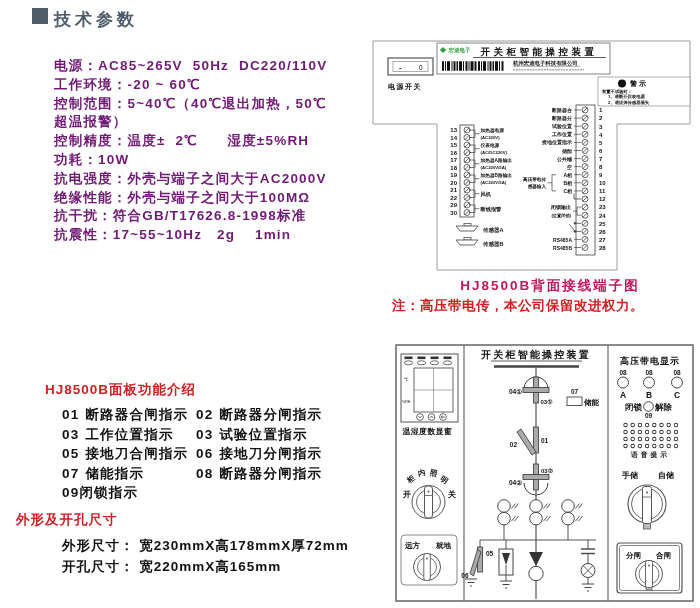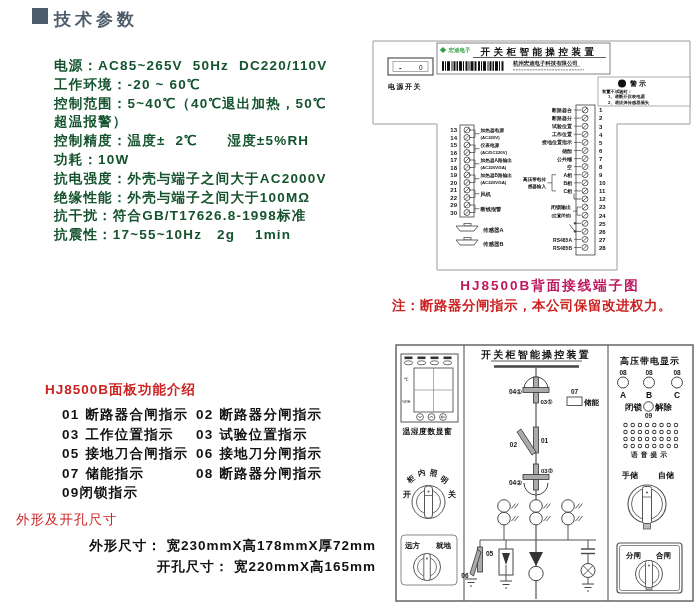--- a/index.html
+++ b/index.html
@@ -7,36 +7,36 @@
     width:700px;height:608px;position:relative;background:#ffffff;
     font-family:"Liberation Sans",sans-serif;overflow:hidden;
   }
   .abs{position:absolute;}
   
   .heading{left:13px;top:8px;display:flex;align-items:flex-start;gap:6px;margin-left:19px;}
   .heading .sq{width:16px;height:16px;background:#4e5b6a;display:inline-block;}
   .heading .ht{font-size:17px;font-weight:bold;color:#4e5b6a;letter-spacing:4px;}
   
   .specs{left:54px;top:57px;width:330px;}
-  .spec-line{display:block;font-size:13.5px;font-weight:bold;color:#14532d;
+  .spec-line{display:block;font-size:13.5px;font-weight:bold;color:#701a75;
     letter-spacing:1.2px;line-height:18.8px;white-space:pre;}
   
   .panel-intro{left:16px;top:381px;width:360px;}
   .pi-title{font-size:13.5px;font-weight:bold;color:#cc2222;letter-spacing:1px;padding-left:29px;}
   .pi-rows{margin-top:6px;padding-left:46px;}
   .pi-row{display:flex;line-height:19.6px;font-size:13.5px;font-weight:bold;color:#111;letter-spacing:1.2px;}
   .pi-cell{display:flex;width:134px;white-space:nowrap;}
   .pi-cell.last{width:auto;}
   .pi-num{margin-right:6px;}
   .pi-num.tight{margin-right:0;}
   
   .dims{left:16px;top:511px;width:360px;}
-  .dims-title{font-size:13.5px;font-weight:normal;color:#cc2222;letter-spacing:1px;}
+  .dims-title{font-size:13.5px;font-weight:bold;color:#cc2222;letter-spacing:1px;}
   .dims-line{display:block;margin-left:46px;font-size:13.5px;font-weight:bold;color:#111;
-    letter-spacing:1px;line-height:21px;white-space:pre;text-align:right;}
+    letter-spacing:1px;line-height:21px;white-space:pre;}
   .dims-line.first{margin-top:6px;}
   
   .back-caption{left:400px;top:277px;width:300px;text-align:center;font-size:13.5px;
     font-weight:bold;color:#be185d;letter-spacing:2px;}
   .back-note{left:392px;top:297px;width:308px;font-size:13.5px;font-weight:bold;
     color:#cc2222;letter-spacing:0.5px;}
   
   svg text{font-family:"Liberation Sans",sans-serif;fill:#111;}
   .bt{font-weight:bold;}
   .gr{fill:#2fa043;}
@@ -344,21 +344,21 @@
       <line x1="211" y1="185.3" x2="205" y2="185.3"></line>
       <line x1="211" y1="193.4" x2="205" y2="193.4"></line>
       <line x1="205" y1="193.4" x2="199.5" y2="186.5"></line>
       <circle cx="205" cy="185.3" r="0.9" fill="#444"></circle>
         <circle cx="205" cy="193.4" r="0.9" fill="#444"></circle>
     </g>
   </g>
 </svg>
 
 <div class="abs back-caption">HJ8500B背面接线端子图</div>
-<div class="abs back-note">注：断路器分闸指示，本公司保留改进权力。</div>
+<div class="abs back-note">注：高压带电传，本公司保留改进权力。</div>
 
 <svg class="abs" style="left:395px;top:343px;" width="300" height="260" viewBox="0 0 300 260">
   <rect x="1" y="2" width="297" height="256" fill="#fff" stroke="#666" stroke-width="1.5"></rect>
   <line x1="69" y1="2" x2="69" y2="258" stroke="#666" stroke-width="1.2"></line>
   <line x1="213" y1="2" x2="213" y2="258" stroke="#666" stroke-width="1.2"></line>
 
   <g>
     <rect x="6" y="11" width="57" height="68" fill="#fff" stroke="#555" stroke-width="1"></rect>
     <g fill="#333">
       <rect x="9.5" y="13.5" width="8" height="2.6"></rect>

